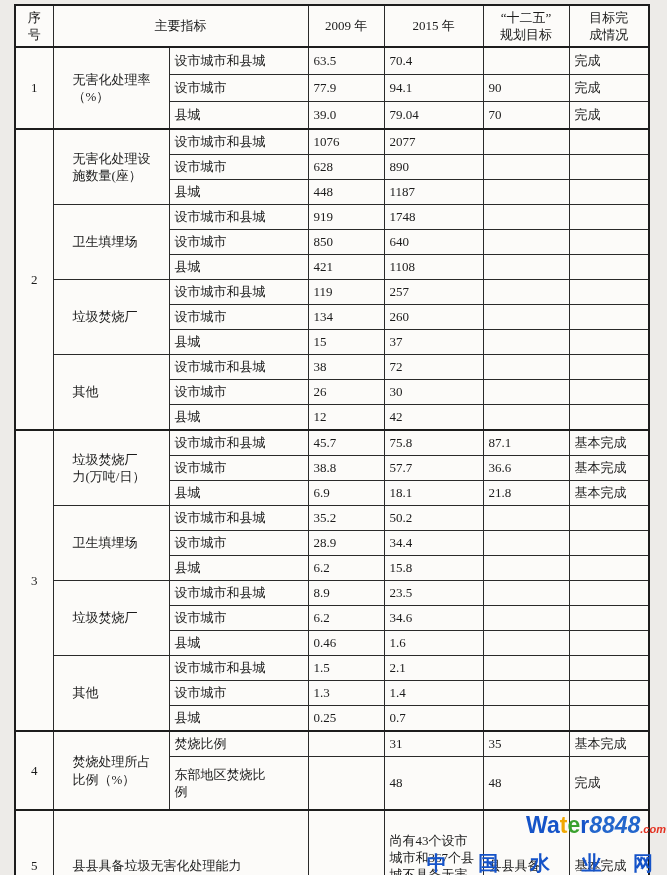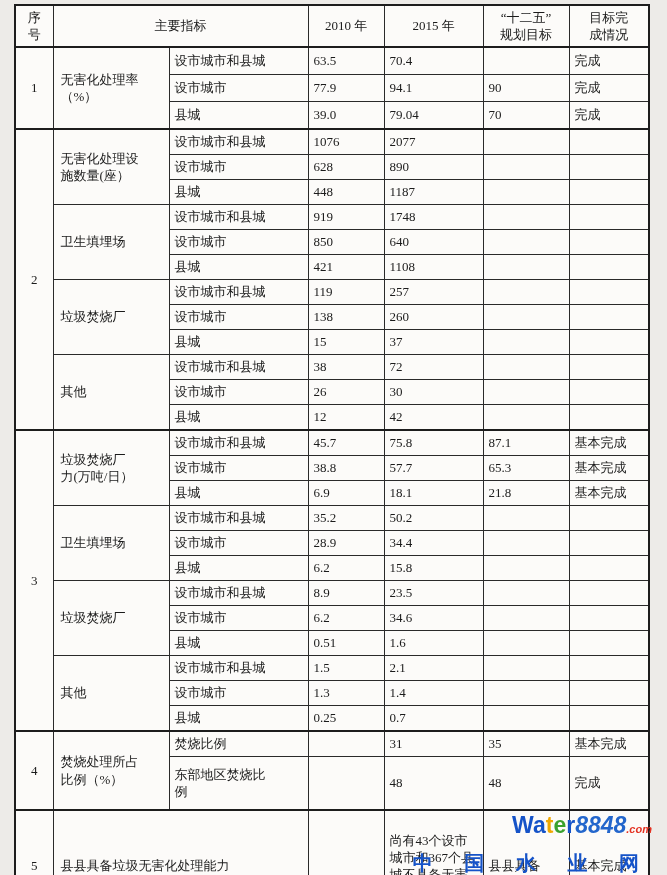--- a/index.html
+++ b/index.html
@@ -17,29 +17,29 @@
   }
   td{
     border:1px solid #2a2a2a;
     font-size:13px;line-height:1.32;
     padding:1px 4px;vertical-align:middle;
     white-space:pre-line;overflow:hidden;
   }
   tr.hdr td{height:38px;text-align:center;padding:1px 2px;}
   tr.sec td{border-top:2px solid #1d1d1d;}
   td.no{text-align:center;}
-  td.grp{padding-left:7px;}
+  td.grp{padding-left:19px;}
   td.val{padding-left:5px;}
   tr.h24 td{height:24px;}
   tr.h22 td{height:22px;}
   tr.h50 td{height:50px;}
   tr.h108 td{height:108px;}
   
   .wm{
-    position:absolute;right:15px;bottom:2px;
+    position:absolute;right:1px;bottom:2px;
     text-align:right;pointer-events:none;line-height:1;
     font-family:"Liberation Sans",sans-serif;font-weight:bold;
   }
   .wm-l1{font-size:23px;letter-spacing:0;}
   .wm-seg-wa{color:#1553c8;}
   .wm-seg-t{color:#f0a800;}
   .wm-seg-e{color:#3aa12e;}
   .wm-seg-r{color:#1553c8;}
   .wm-seg-num{color:#2366cc;font-style:italic;}
   .wm-seg-com{color:#e43222;font-size:11px;font-style:italic;}
@@ -58,21 +58,21 @@
         <col style="width:99px">
         <col style="width:86px">
         <col style="width:80px">
     </colgroup>
     <tbody>
 
       <tr class="hdr">
         <td>序
 号</td>
         <td colspan="2">主要指标</td>
-        <td>2010 年</td>
+        <td>2009 年</td>
         <td>2015 年</td>
         <td>“十二五”
 规划目标</td>
         <td>目标完
 成情况</td>
       </tr>
 
       <tr class="sec h24">
         <td class="no" rowspan="3">1</td>
         <td class="grp" rowspan="3">无害化处理率
@@ -147,21 +147,21 @@
       <tr class="h22">
         <td class="grp" rowspan="3">垃圾焚烧厂</td>
         <td class="val">设市城市和县城</td>
         <td class="val">119</td>
         <td class="val">257</td>
         <td class="val"></td>
         <td class="val"></td>
       </tr>
       <tr class="h22">
         <td class="val">设市城市</td>
-        <td class="val">138</td>
+        <td class="val">134</td>
         <td class="val">260</td>
         <td class="val"></td>
         <td class="val"></td>
       </tr>
       <tr class="h22">
         <td class="val">县城</td>
         <td class="val">15</td>
         <td class="val">37</td>
         <td class="val"></td>
         <td class="val"></td>
@@ -196,21 +196,21 @@
         <td class="val">设市城市和县城</td>
         <td class="val">45.7</td>
         <td class="val">75.8</td>
         <td class="val">87.1</td>
         <td class="val">基本完成</td>
       </tr>
       <tr class="h22">
         <td class="val">设市城市</td>
         <td class="val">38.8</td>
         <td class="val">57.7</td>
-        <td class="val">65.3</td>
+        <td class="val">36.6</td>
         <td class="val">基本完成</td>
       </tr>
       <tr class="h22">
         <td class="val">县城</td>
         <td class="val">6.9</td>
         <td class="val">18.1</td>
         <td class="val">21.8</td>
         <td class="val">基本完成</td>
       </tr>
       <tr class="h22">
@@ -245,21 +245,21 @@
       </tr>
       <tr class="h22">
         <td class="val">设市城市</td>
         <td class="val">6.2</td>
         <td class="val">34.6</td>
         <td class="val"></td>
         <td class="val"></td>
       </tr>
       <tr class="h22">
         <td class="val">县城</td>
-        <td class="val">0.51</td>
+        <td class="val">0.46</td>
         <td class="val">1.6</td>
         <td class="val"></td>
         <td class="val"></td>
       </tr>
       <tr class="h22">
         <td class="grp" rowspan="3">其他</td>
         <td class="val">设市城市和县城</td>
         <td class="val">1.5</td>
         <td class="val">2.1</td>
         <td class="val"></td>

